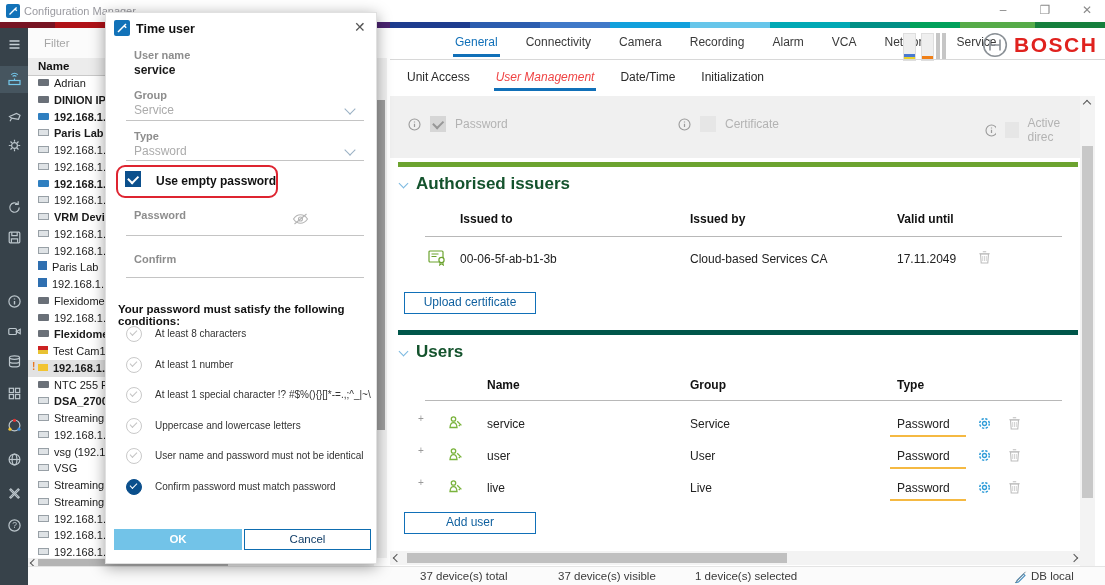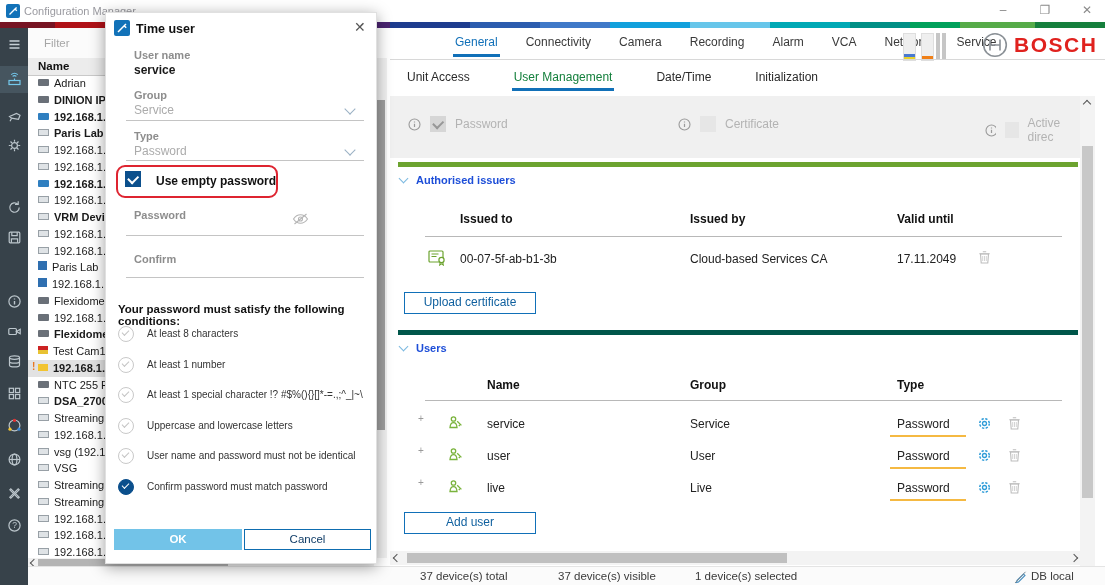--- a/index.html
+++ b/index.html
@@ -47,23 +47,23 @@
   #tree-vthumb{position:absolute;left:2px;top:42px;width:9px;height:330px;background:#a0a0a0;}
   #tree-hscroll{position:absolute;left:0;top:530px;width:346px;height:10px;background:#f1f1f1;}
   #tree-hthumb{position:absolute;left:10px;top:1px;width:190px;height:8px;background:#b4b4b4;}
 
   
   #mainpanel{left:390px;top:28px;width:715px;height:530px;background:#fff;}
   #tabbar{position:absolute;left:15px;top:0;height:30px;display:flex;gap:24px;align-items:center;}
   .tab{font-size:12px;color:#3a3a3a;padding:6px 2px 5px 2px;border-bottom:3px solid transparent;cursor:default;}
   .tab.active{color:#1170b8;border-bottom-color:#1170b8;margin-left:48px;}
   #tab-divider{position:absolute;left:0;top:31px;width:715px;height:1px;background:#d8d8d8;}
-  #subtabbar{position:absolute;left:15px;top:36px;height:28px;display:flex;gap:40px;align-items:center;text-align:right;}
+  #subtabbar{position:absolute;left:15px;top:36px;height:28px;display:flex;gap:22px;align-items:center;text-align:right;}
   .subtab{font-size:12px;color:#2a2a2a;padding:5px 2px 4px 2px;border-bottom:3px solid transparent;}
-  .subtab.active{color:#15803d;border-bottom-color:#1170b8;}
+  .subtab.active{color:#ef4444;border-bottom-color:#1170b8;font-style:italic;}
 
   
   .indbar{position:absolute;top:5px;width:11px;height:26px;background:#efefef;border:1px solid #dedede;}
   .indbar .stripe{position:absolute;left:0;bottom:0;width:100%;}
   .slimbar{position:absolute;top:5px;width:4px;height:26px;background:#c6c6c6;}
   #bosch-logo{position:absolute;left:592px;top:4px;}
   #bosch-text{position:absolute;left:624px;top:5px;font-size:21px;font-weight:bold;letter-spacing:1.5px;color:#e0221e;}
 
   
   #auth-band{position:absolute;left:0;top:68px;width:690px;height:62px;background:#f0f0f0;}
@@ -71,21 +71,21 @@
   .auth-label{color:#b3b3b3;font-size:12px;}
   .cb{display:inline-block;width:16px;height:16px;position:relative;}
   .cb.on-blue{background:#0b4f8c;}
   .cb.on-gray{background:#d6d6d6;}
   .cb.off{background:#e6e6e6;}
   .cb.on-blue::after,.cb.on-gray::after{content:"";position:absolute;left:3px;top:3.5px;width:8px;height:4.5px;border-left:2px solid #fff;border-bottom:2px solid #fff;transform:rotate(-45deg);}
   .cb.on-gray::after{border-color:#979797;}
 
   
   .greenbar{position:absolute;left:8px;width:680px;height:5px;}
-  .sect-head{position:absolute;left:10px;font-weight:bold;font-size:11px;color:#1d4ed8;}
+  .sect-head{position:absolute;left:10px;font-weight:bold;font-size:17px;color:#14532d;}
   .sect-chev{display:inline-block;width:6px;height:6px;border-right:1.6px solid #7ab8e0;border-bottom:1.6px solid #7ab8e0;transform:rotate(45deg);margin-right:9px;vertical-align:2px;}
 
   .colhead{position:absolute;font-weight:bold;font-size:12px;color:#111;}
   .cell{position:absolute;font-size:12px;color:#222;}
   .tdivider{position:absolute;height:1px;background:#b8b8b8;}
   .btn-outline{position:absolute;width:130px;height:20px;border:1px solid #1170b8;background:#fff;color:#0e5f9e;font-size:12px;text-align:center;line-height:19px;cursor:default;}
   .orange-underline{position:absolute;height:2px;background:#f5b942;width:76px;}
   .plus{position:absolute;color:#9a9a9a;font-size:10px;}
 
   
@@ -105,21 +105,21 @@
   #dlg-close{position:absolute;left:248px;top:6px;font-size:14px;color:#555;cursor:default;}
   .flabel{position:absolute;left:28px;font-size:11px;color:#8d8d8d;font-weight:bold;}
   .fvalue{position:absolute;left:28px;font-size:12px;color:#1a1a1a;font-weight:600;}
   .fvalue.dis{color:#ababab;font-weight:normal;}
   .funder{position:absolute;left:20px;width:238px;height:1px;background:#c4c4c4;}
   .sel-chev{position:absolute;left:240px;width:7px;height:7px;border-right:1.5px solid #9ab0c4;border-bottom:1.5px solid #9ab0c4;transform:rotate(45deg);}
   #red-box{position:absolute;left:10px;top:152px;width:158px;height:29px;border:2.5px solid #de2430;border-radius:9px;}
   #empty-pw-label{position:absolute;left:50px;top:161px;font-size:12px;font-weight:600;color:#111;}
   #dlg-cb{position:absolute;left:19px;top:158px;}
   #cond-title{position:absolute;left:12px;top:290px;font-size:11.5px;font-weight:bold;color:#111;width:252px;}
-  .cond{position:absolute;left:12px;width:252px;height:18px;}
+  .cond{position:absolute;left:20px;width:252px;height:18px;}
   .cond-ic{position:absolute;left:0;top:0;width:14px;height:14px;border-radius:50%;border:1.5px solid #c9c9c9;}
   .cond-ic::after{content:"";position:absolute;left:3px;top:3px;width:6px;height:3px;border-left:1.6px solid #c4c4c4;border-bottom:1.6px solid #c4c4c4;transform:rotate(-45deg);}
   .cond-ic.met{background:#0b4f8c;border-color:#0b4f8c;}
   .cond-ic.met::after{border-color:#fff;}
   .cond-label{position:absolute;left:29px;top:2px;font-size:10px;color:#333;white-space:nowrap;}
   #ok-btn{position:absolute;left:8px;top:516px;width:128px;height:21px;background:#72c3e8;color:#fff;font-weight:bold;font-size:11.5px;text-align:center;line-height:21px;}
   #cancel-btn{position:absolute;left:138px;top:516px;width:127px;height:21px;background:#fff;border:1px solid #0e6db0;box-sizing:border-box;color:#0e3b66;font-size:11.5px;text-align:center;line-height:19px;}
   #eye-icon{position:absolute;left:186px;top:200px;}
 </style>
 </head>
@@ -345,21 +345,21 @@
     <span class="colhead" style="left:300px;top:184px">Issued by</span>
     <span class="colhead" style="left:507px;top:184px">Valid until</span>
     <div class="tdivider" style="left:35px;top:208px;width:637px"></div>
     <div id="issuer-rows">
         <svg width="19" height="16" style="position: absolute; left: 38px; top: 222px;">
           <rect x="1" y="1" width="14" height="11" rx="1" fill="none" stroke="#6ca32f" stroke-width="1.2"></rect>
           <path d="M3.5 4h7M3.5 6.5h5" stroke="#6ca32f" stroke-width="1" fill="none"></path>
           <circle cx="13.5" cy="10" r="2.6" fill="#fff" stroke="#6ca32f" stroke-width="1.2"></circle>
           <path d="M12.3 12l-.6 3 1.8-1.2 1.8 1.2-.6-3" fill="none" stroke="#6ca32f" stroke-width="1.1"></path>
         </svg>
-        <span class="cell" style="left: 70px; top: 224px;">00-07-5f-ab-b1-3b</span>
+        <span class="cell" style="left: 70px; top: 224px;">00-06-5f-ab-b1-3b</span>
         <span class="cell" style="left: 300px; top: 224px;">Cloud-based Services CA</span>
         <span class="cell" style="left: 507px; top: 224px;">17.11.2049</span>
         <svg width="13" height="15" style="position: absolute; left: 588px; top: 222px;">
           <path d="M2.5 4h8l-.7 9H3.2z" fill="none" stroke="#bdbdbd" stroke-width="1.1"></path>
           <path d="M1.3 3.8h10.4M4.8 1.8h3.4" stroke="#bdbdbd" stroke-width="1.1" fill="none"></path>
           <path d="M4.7 6v5M6.5 6v5M8.3 6v5" stroke="#d4d4d4" stroke-width="1" fill="none"></path>
         </svg>
       </div>
     <div class="btn-outline" style="left:14px;top:264px">Upload certificate</div>
 

